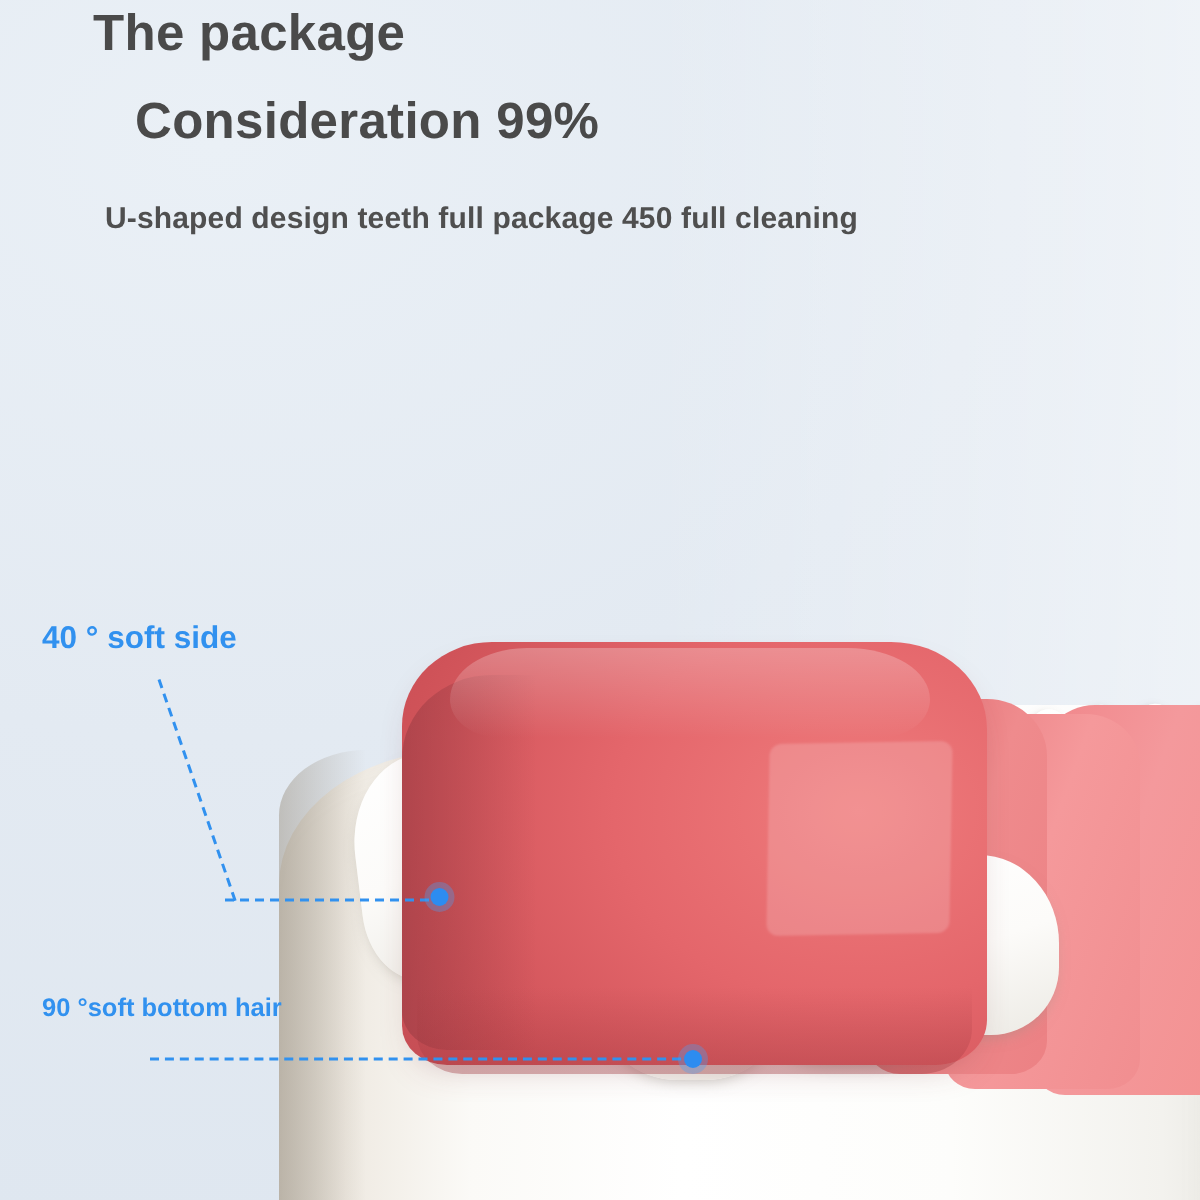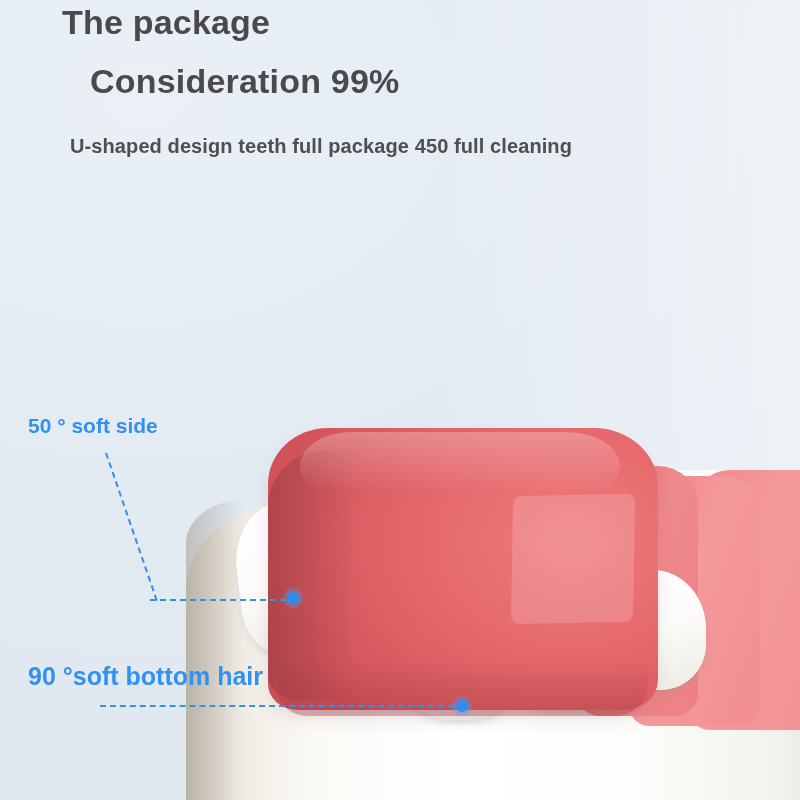--- a/index.html
+++ b/index.html
@@ -217,21 +217,21 @@
   }
 
   
   .anno-label {
     position: absolute;
     color: #3191ef;
     font-weight: bold;
     white-space: nowrap;
   }
   .label-40 { left: 28px; top: 414px; font-size: 21px; }
-  .label-90 { left: 28px; top: 662px; font-size: 25px; }
+  .label-90 { left: 28px; top: 662px; font-size: 17px; }
 
   .dash-h {
     position: absolute;
     height: 0;
     border-top: 2px dashed #3191ef;
   }
   .dash-diag {
     position: absolute;
     height: 0;
     border-top: 2px dashed #3191ef;
@@ -308,21 +308,21 @@
 
     <div class="gum gum-main"></div>
     <div class="gum-main-left"></div>
     <div class="gum-top-sheen"></div>
     <div class="gum-highlight-square"></div>
     <div class="gum-bottom-edge"></div>
   </div>
 
   <div>
 
-    <div class="anno-label label-40">50 ° soft side</div>
+    <div class="anno-label label-40">40 ° soft side</div>
     <div class="dash-diag l1-diag"></div>
     <div class="dash-h l1-horz"></div>
     <div class="dot dot-1"></div>
 
     <div class="anno-label label-90">90 °soft bottom hair</div>
     <div class="dash-h l2-horz"></div>
     <div class="dot dot-2"></div>
   </div>
 
 </div>

